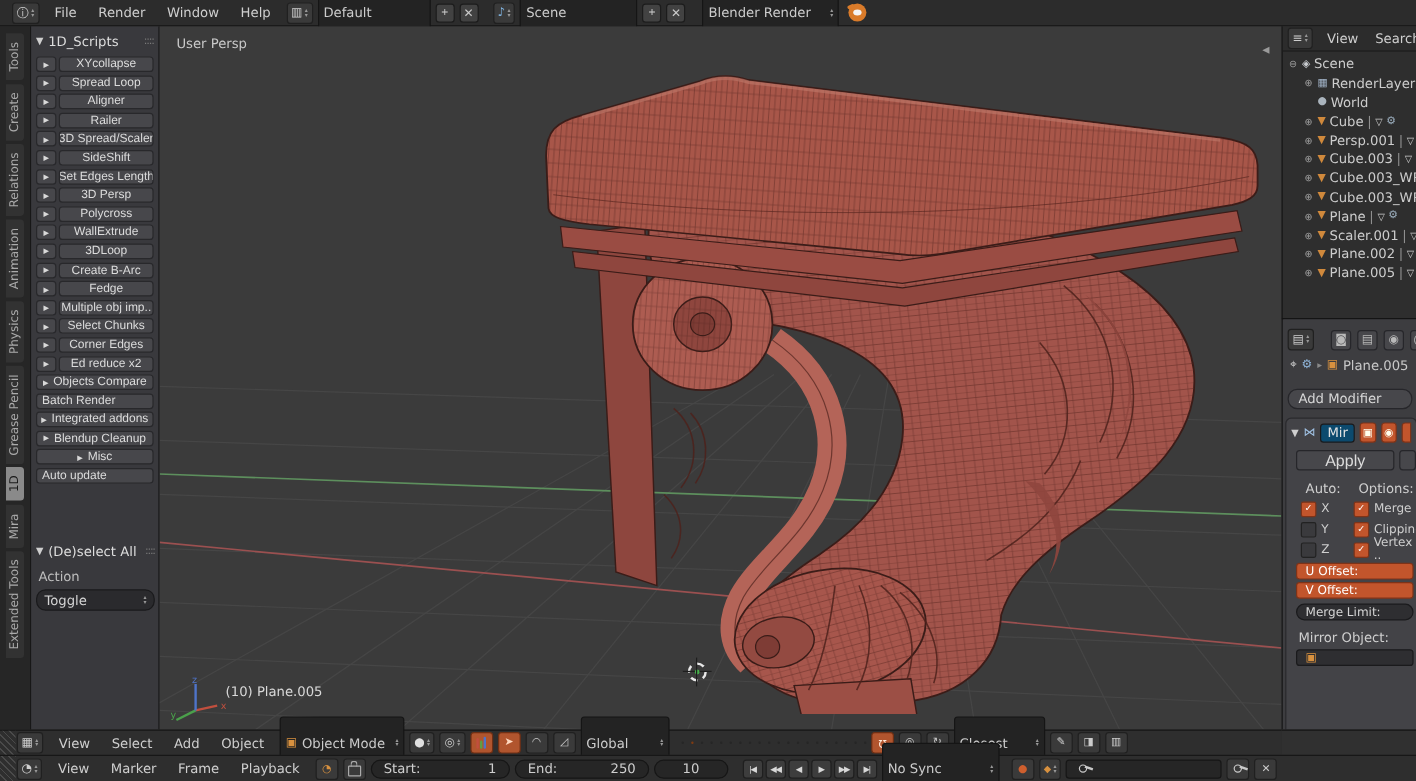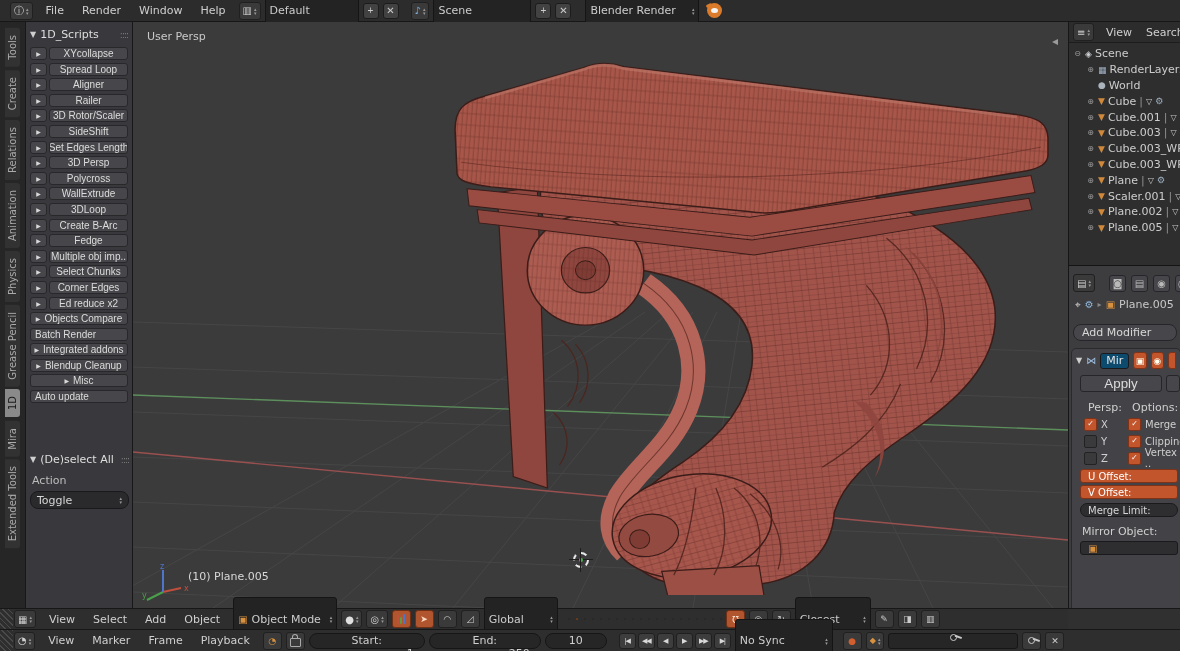--- a/index.html
+++ b/index.html
@@ -101,21 +101,21 @@
   .ibox.active{background:#b1552e;border-color:#6e2f14;color:#ffe8d8;}
   .axis-ic{display:flex;gap:1px;align-items:flex-end;height:10px;}
   .axis-ic b{width:2px;border-radius:1px;} .axis-ic .r{height:9px;background:#c14f3e;} .axis-ic .g{height:7px;background:#5d9e45;} .axis-ic .b{height:10px;background:#4f74c9;}
   #layers{display:flex;gap:6px;margin-left:6px;}
   .lgrid{display:grid;grid-template-columns:repeat(5,7px);grid-auto-rows:7px;gap:1px;}
   .lcell{background:#3c3c3c;border:1px solid #262626;border-radius:1px;}
   .lcell.on{background:#c96c30;border-color:#7e3b12;}
   .pb{width:17px;height:16px;background:#3d3d3d;border:1px solid #1f1f1f;border-radius:3px;color:#d8d8d8;
       font-size:7px;display:flex;align-items:center;justify-content:center;padding:0;letter-spacing:-1px;}
   .framepill{display:flex;align-items:center;height:16px;background:#262626;border:1px solid #161616;border-radius:9px;
-             color:#cfcfcf;padding:0 10px;box-sizing:border-box;flex-direction:column;}
+             color:#cfcfcf;padding:0 10px;box-sizing:border-box;}
   .lock{width:9px;height:7px;border:1px solid #aaa;border-radius:1px;position:relative;margin-top:4px;}
   .lock:before{content:"";position:absolute;left:1px;top:-5px;width:4px;height:4px;border:1px solid #aaa;border-bottom:none;border-radius:3px 3px 0 0;}
   .keyic{width:5px;height:5px;border:1.5px solid #c9c9c9;border-radius:50%;position:relative;display:inline-block;}
   .keyic:after{content:"";position:absolute;left:4px;top:1px;width:7px;height:1.5px;background:#c9c9c9;transform:rotate(20deg);}
   svg text{font-family:"DejaVu Sans",sans-serif;}
 </style>
 </head>
 <body>
 
 <div id="app">
@@ -227,21 +227,21 @@
           <button class="ts-btn">
 
             <span>Railer</span>
           </button>
         </div>
 
         <div class="ts-row">
           <button class="ts-arrow">▶</button>
           <button class="ts-btn">
 
-            <span>3D Rotor/Scaler</span>
+            <span>3D Spread/Scaler</span>
           </button>
         </div>
 
         <div class="ts-row">
           <button class="ts-arrow">▶</button>
           <button class="ts-btn">
 
             <span>SideShift</span>
           </button>
         </div>
@@ -544,21 +544,21 @@
           <span class="out-extra">
             <i style="font-style:normal">|</i>
             <i class="md" style="font-style:normal">▽</i>
             <i class="wr" style="font-style:normal">⚙</i>
           </span>
         </div>
 
         <div class="out-row indent">
           <span class="out-exp">⊕</span>
           <span class="out-ic ic-mesh">▼</span>
-          <span class="out-label">Cube.001</span>
+          <span class="out-label">Persp.001</span>
           <span class="out-extra">
             <i style="font-style:normal">|</i>
             <i class="md" style="font-style:normal">▽</i>
             <i class="wr" style="font-style:normal">⚙</i>
           </span>
         </div>
 
         <div class="out-row indent">
           <span class="out-exp">⊕</span>
           <span class="out-ic ic-mesh">▼</span>
@@ -659,21 +659,21 @@
       <div class="mod-head">
         <span class="tri">▼</span>
         <span class="mini-icon" style="color:#9fc0e2">⋈</span>
         <span class="mirfield">Mir</span>
         <span class="mtoggle">▣</span>
         <span class="mtoggle">◉</span>
         <span class="mtoggle" style="width:8px;border-radius:3px 0 0 3px"></span>
       </div>
       <button class="btn abs" style="left:8px;top:26px;width:82px;height:17px">Apply</button>
       <button class="btn abs" style="left:94px;top:26px;width:14px;height:17px"></button>
-      <span class="abs" style="left:16px;top:52px;color:#cfcfcf">Persp:</span>
+      <span class="abs" style="left:16px;top:52px;color:#cfcfcf">Auto:</span>
       <span class="abs" style="left:60px;top:52px;color:#cfcfcf">Options:</span>
       <div class="abs" style="left:12px;top:68px;display:flex;flex-direction:column;gap:3px">
 
           <label class="pcheck">
             <span class="box on">
               <i>✓</i>
             </span>
             <span>X</span>
           </label>
 

